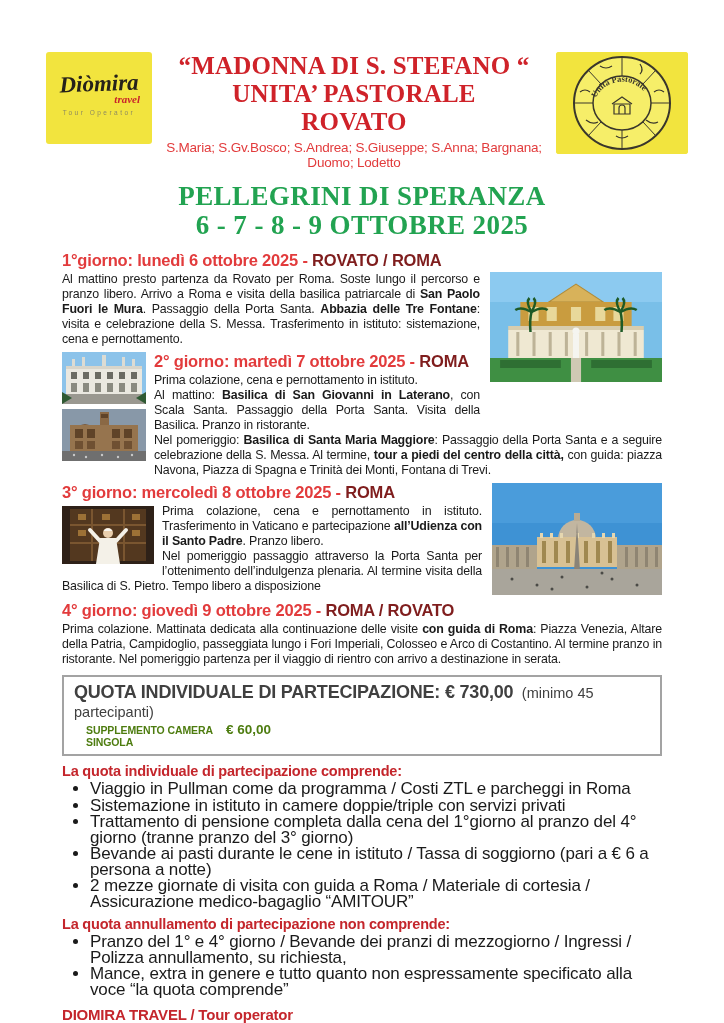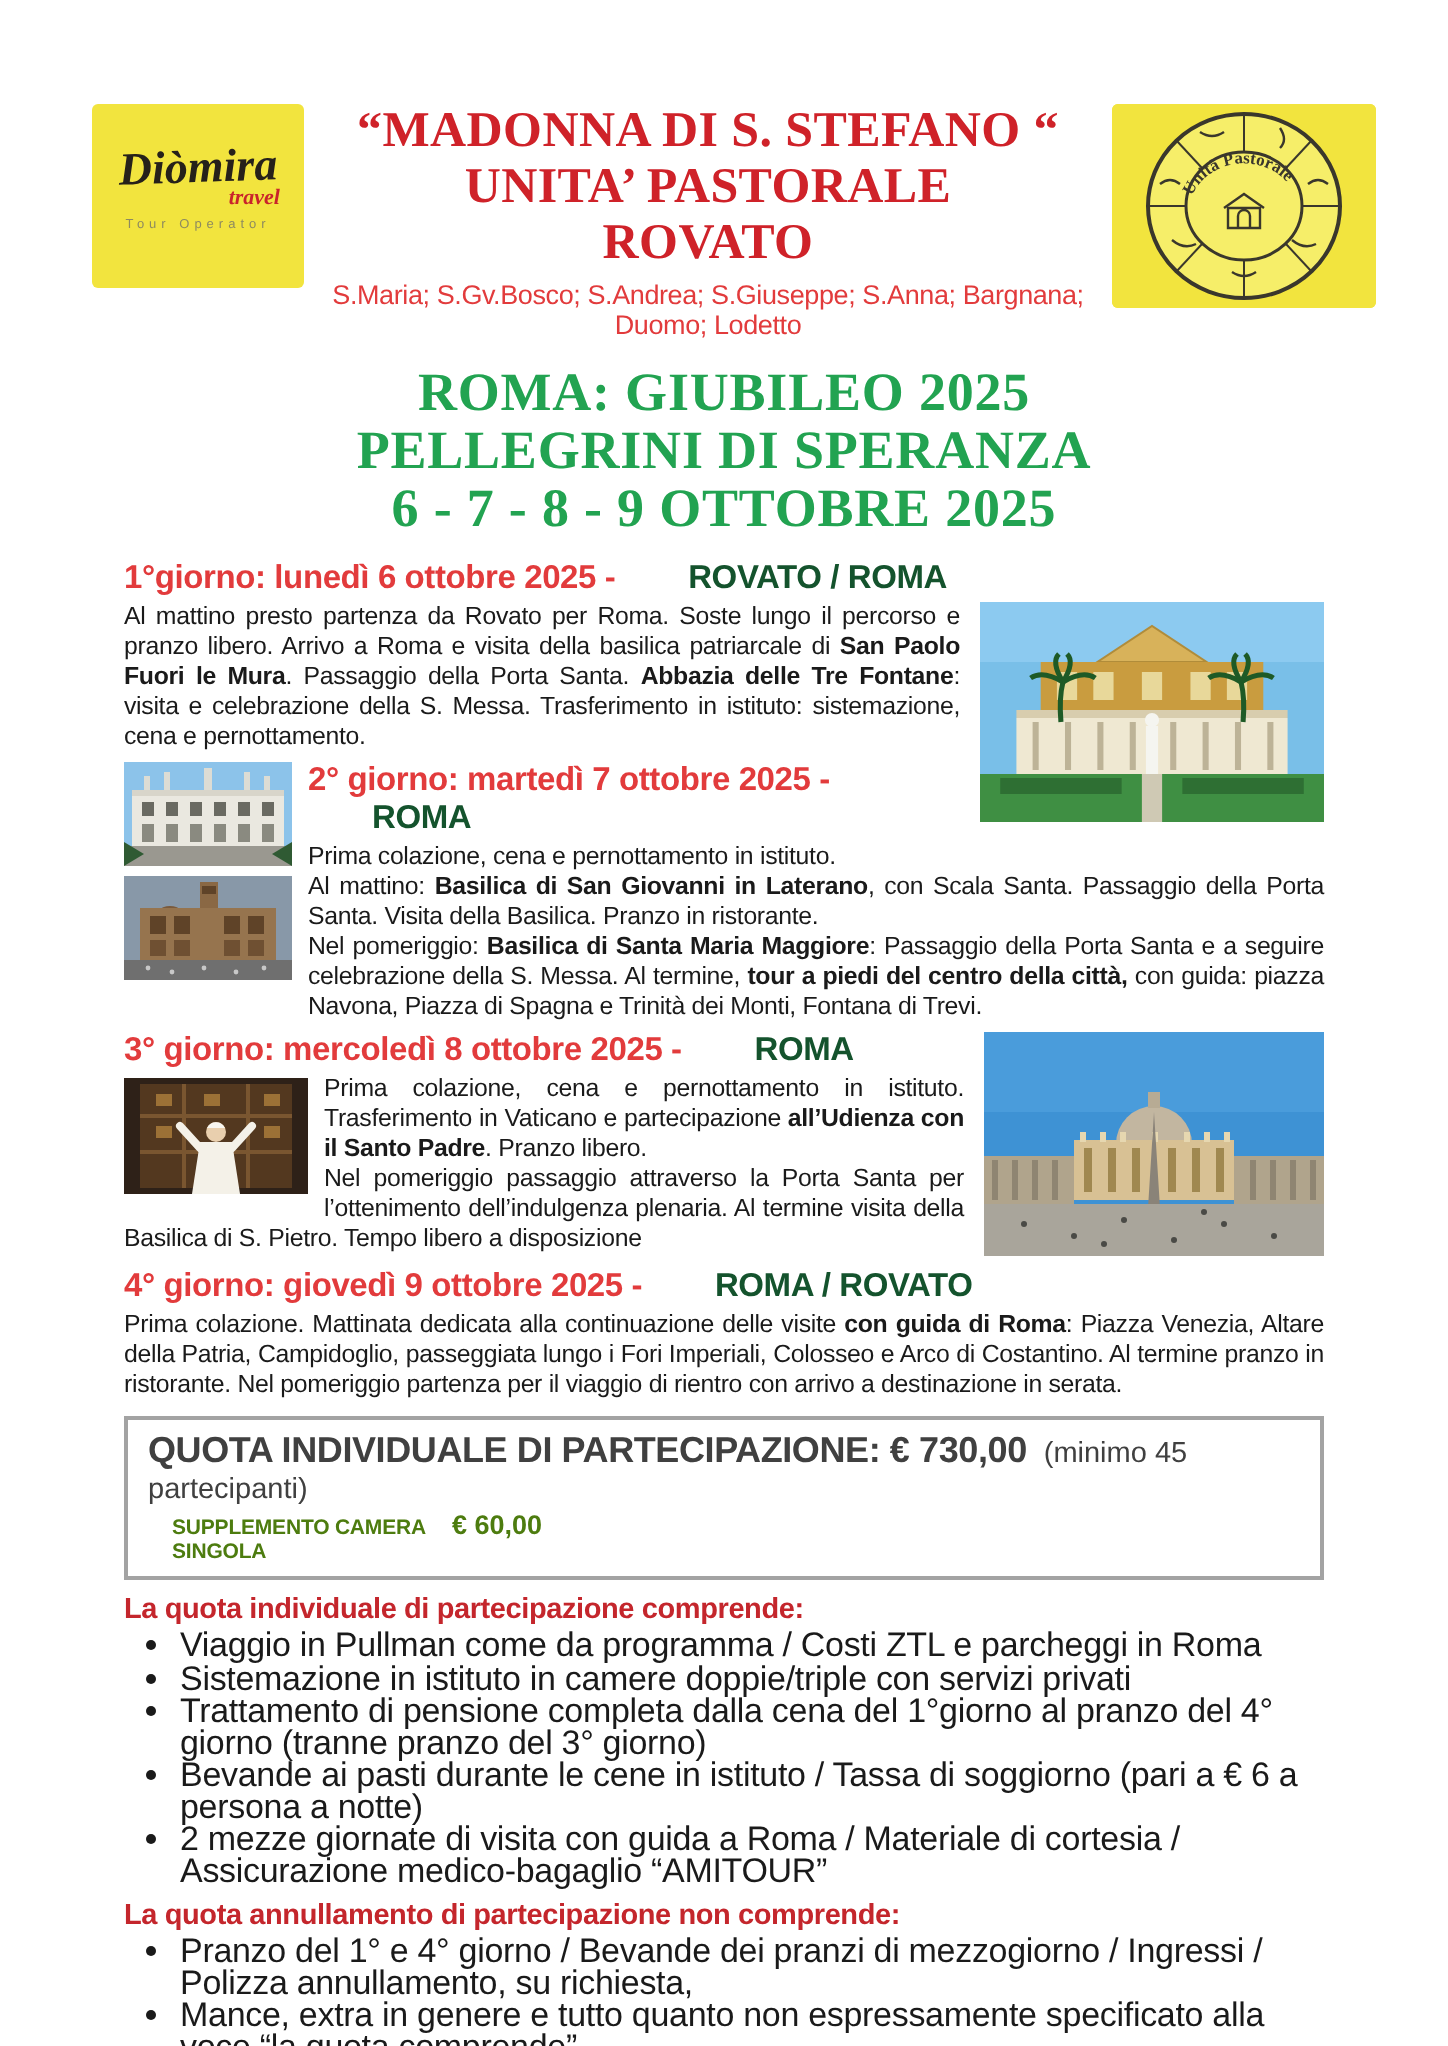--- a/index.html
+++ b/index.html
@@ -26,21 +26,21 @@
   .parishes { color:#e23b3c; font-size:13.5px; margin-top:4px; letter-spacing:-0.2px; }
 
   
   .main-title { text-align:center; margin-top:12px; font-family:"Liberation Serif", serif;
                 font-weight:bold; color:#22a351; font-size:27px; line-height:29px; letter-spacing:0.4px; }
 
   
   .content { padding:6px 62px 0 62px; }
   h3.day { font-size:16.5px; font-weight:bold; letter-spacing:-0.2px; margin:5px 0 2px; }
   h3.day .red { color:#e23b3c; }
-  h3.day .grn { color:#14532d;margin-left:32px; }
+  h3.day .grn { color:#7f1d1d; }
   h3.day4 { clear:both; }
   p.bodytx { font-size:12.4px; line-height:15px; letter-spacing:-0.15px;
              text-align:justify; margin-bottom:3px; }
   .b { font-weight:bold; }
 
   .photo { display:block; border:0; }
   .photo svg { display:block; width:100%; height:100%; }
   .ph-a { float:right; width:172px; height:110px; margin:0 0 24px 10px; }
   .leftcol { float:left; width:84px; margin:2px 8px 2px 0; }
   .ph-c, .ph-d { width:84px; height:52px; margin-bottom:5px; }
@@ -108,21 +108,20 @@
         </g>
         <path id="arcTxt" d="M40 46 A28 26 0 0 1 92 46" fill="none"></path>
         <text font-size="8.5" font-weight="bold" fill="#3a372c" font-family="Liberation Serif, serif">
           <textPath href="#arcTxt">Unità Pastorale</textPath>
         </text>
       </svg>
     </div>
   </div>
 
   <div class="main-title">
-    <div>ROMA: GIUBILEO 2025</div>
     <div>PELLEGRINI DI SPERANZA</div>
     <div>6 - 7 - 8 - 9  OTTOBRE  2025</div>
   </div>
 
   <div class="content">
 
     <h3 class="day">
       <span class="red">1°giorno: lunedì 6 ottobre 2025 -</span>
       <span class="grn">ROVATO / ROMA</span>
     </h3>

